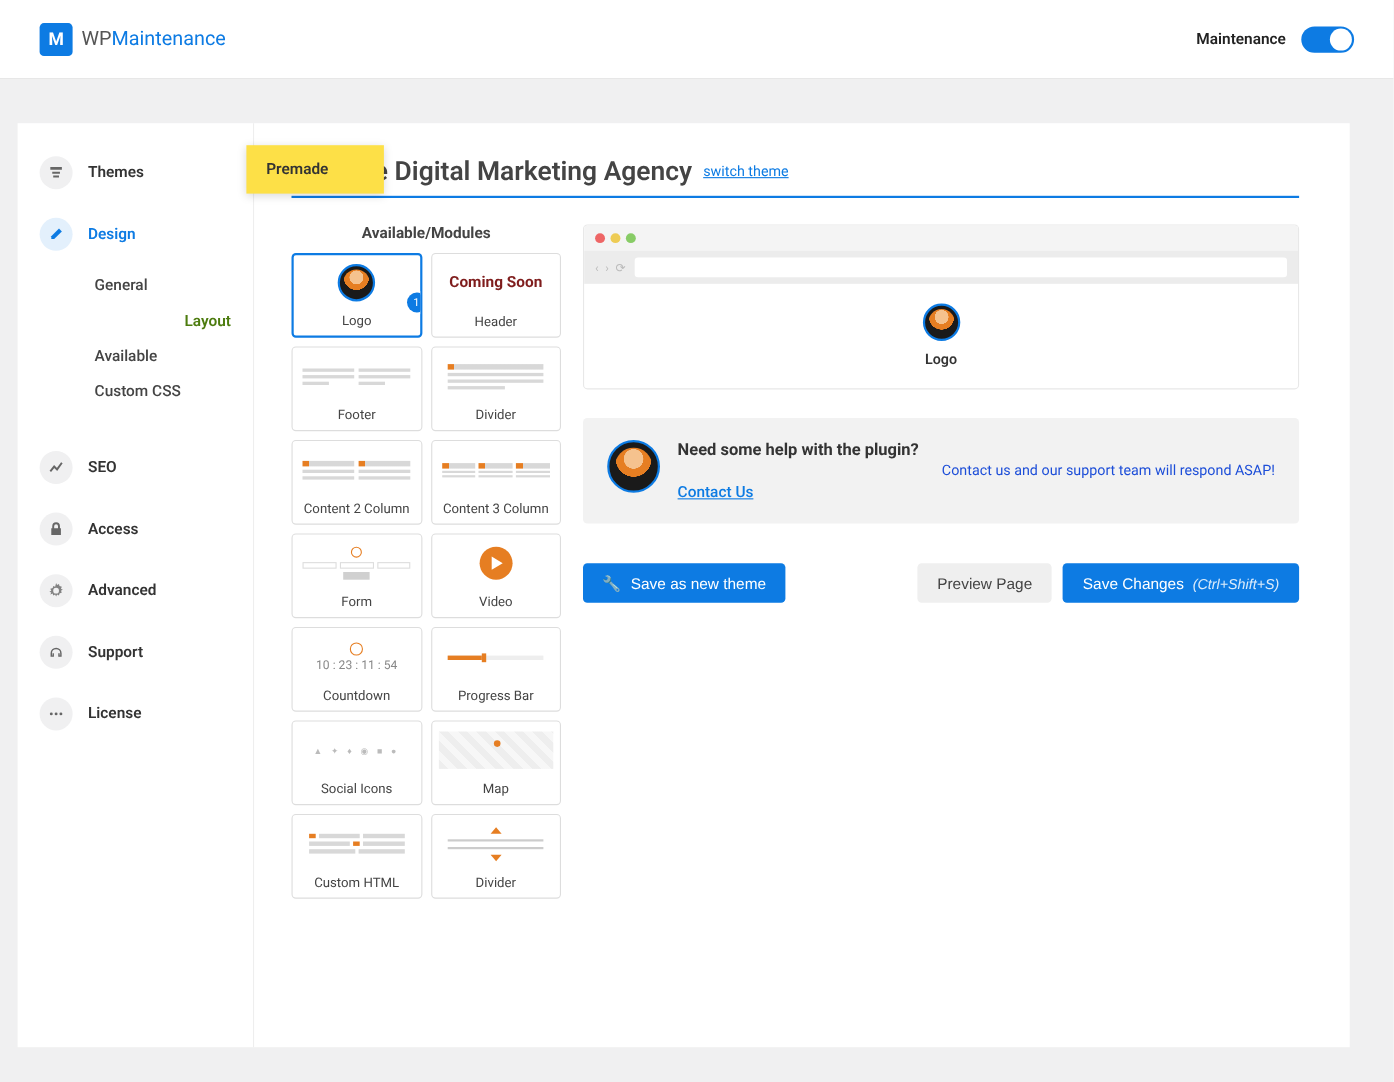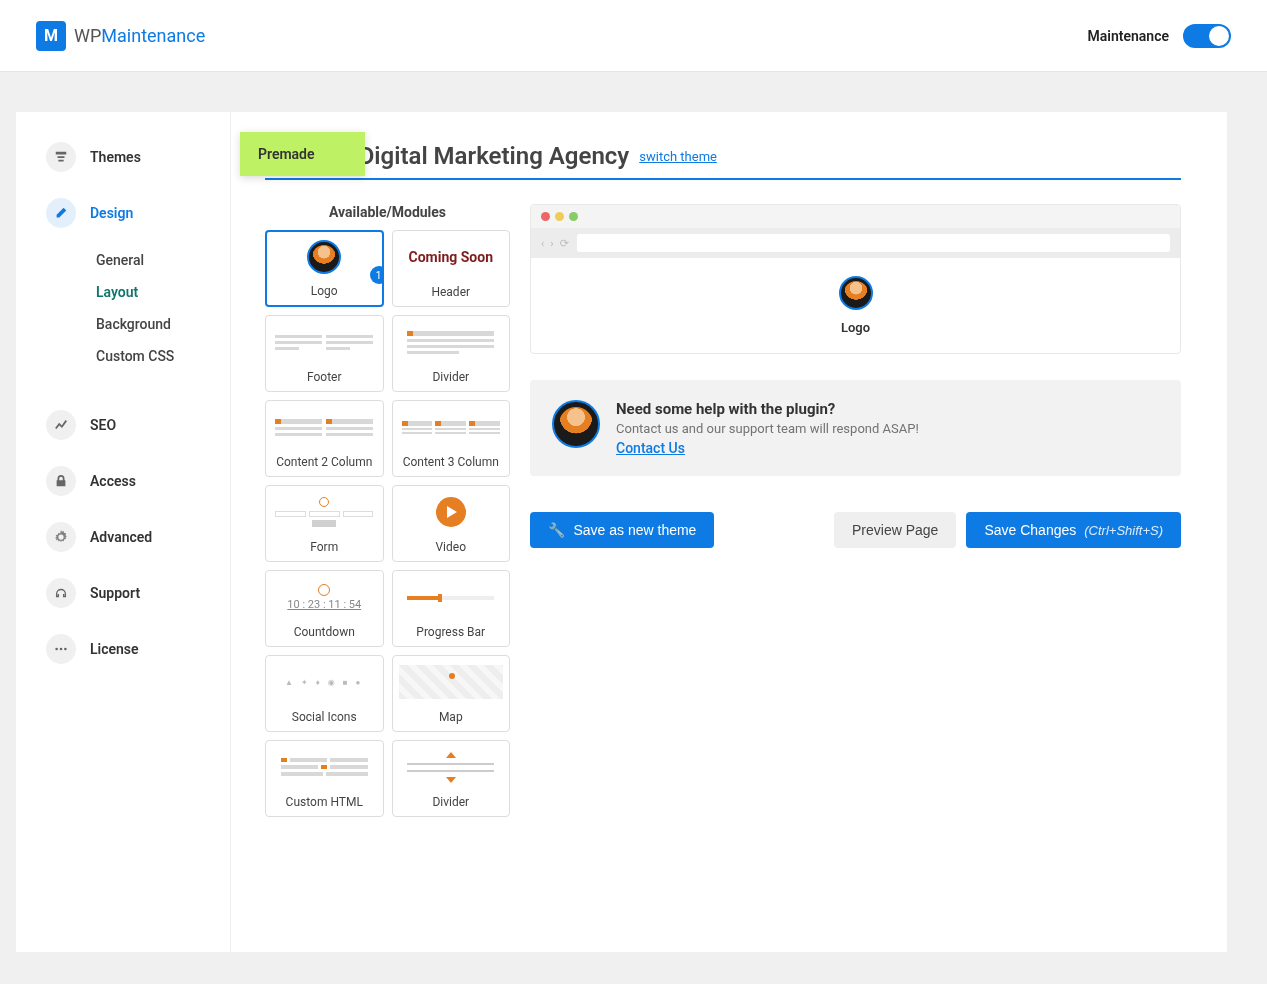--- a/index.html
+++ b/index.html
@@ -14,31 +14,31 @@
 .toggle-wrap { display: flex; align-items: center; gap: 14px; }
 .toggle-label { font-weight: 600; color: #222; }
 .toggle { width: 48px; height: 24px; background: #0d7be3; border-radius: 12px; position: relative; cursor: pointer; }
 .toggle::after { content: ""; position: absolute; right: 2px; top: 2px; width: 20px; height: 20px; background: #fff; border-radius: 50%; }
 
 
 .container { padding: 40px 40px 40px 16px; display: flex; }
 .panel { background: #fff; flex: 1; display: flex; min-height: 840px; position: relative; }
 
 
-.sidebar { width: 215px; border-right: 1px solid #eee; padding-top: 20px; flex-shrink: 0; padding-left: 10px; }
+.sidebar { width: 215px; border-right: 1px solid #eee; padding-top: 20px; flex-shrink: 0; }
 .sb-item { display: flex; align-items: center; gap: 14px; padding: 10px 20px; cursor: pointer; font-weight: 600; color: #333; margin-bottom: 6px; }
 .sb-item .icon { width: 30px; height: 30px; border-radius: 50%; background: #f0f0f1; display: flex; align-items: center; justify-content: center; color: #666; flex-shrink: 0; }
 .sb-item.active { color: #0d7be3; }
 .sb-item.active .icon { background: #e3f0fc; color: #0d7be3; }
 .sb-sub { padding: 8px 20px 8px 70px; cursor: pointer; color: #444; font-weight: 500; }
-.sb-sub.active { color: #0f766e; font-weight: 600; }
+.sb-sub.active { color: #4d7c0f; font-weight: 600; text-align: right; }
 .sb-sublist { margin-bottom: 28px; }
 
 
-.flyout { position: absolute; left: 224px; top: 20px; background: #bef264; box-shadow: 0 2px 8px rgba(0,0,0,0.15); width: 125px; z-index: 10; }
+.flyout { position: absolute; left: 208px; top: 20px; background: #fde047; box-shadow: 0 2px 8px rgba(0,0,0,0.15); width: 125px; z-index: 10; }
 .flyout-item { padding: 14px 18px; cursor: pointer; font-weight: 600; color: #333; }
 
 
 .content { flex: 1; padding: 30px 46px 30px 34px; }
 .title-row { display: flex; align-items: flex-end; gap: 10px; border-bottom: 2px solid #0d7be3; padding-bottom: 8px; margin-bottom: 24px; }
 .title-text { font-size: 24px; font-weight: 600; color: #444; }
 .switch-link { color: #0d7be3; text-decoration: underline; font-size: 13px; margin-bottom: 6px; }
 
 .layout-row { display: flex; gap: 20px; }
 .modules-col { width: 245px; flex-shrink: 0; }
@@ -66,21 +66,21 @@
 .accent-head { height: 5px; background: linear-gradient(90deg, #e67e22 6px, #d8d8d8 6px); }
 .play-btn { width: 30px; height: 30px; border-radius: 50%; background: #e67e22; display: flex; align-items: center; justify-content: center; }
 .play-btn::after { content: ""; border-left: 10px solid #fff; border-top: 6px solid transparent; border-bottom: 6px solid transparent; margin-left: 3px; }
 .form-preview { display: flex; flex-direction: column; align-items: center; gap: 3px; width: 90%; }
 .form-preview .frow { display: flex; gap: 3px; width: 100%; }
 .form-preview .fld { flex: 1; height: 6px; border: 1px solid #ddd; }
 .form-preview .fbtn { width: 24px; height: 7px; background: #d0d0d0; }
 .form-preview .ic { width: 10px; height: 10px; border-radius: 50%; border: 1px solid #e67e22; margin-bottom: 1px; }
 .countdown-preview { display: flex; flex-direction: column; align-items: center; gap: 2px; }
 .countdown-preview .clock { width: 12px; height: 12px; border: 1px solid #e67e22; border-radius: 50%; position: relative; }
-.countdown-preview .nums { font-size: 11px; color: #888; letter-spacing: 0; text-decoration: underline; }
+.countdown-preview .nums { font-size: 11px; color: #888; letter-spacing: 0; }
 .prog { width: 80%; }
 .prog .bar { height: 4px; background: #eee; position: relative; margin-top: 2px; }
 .prog .bar::after { content: ""; position: absolute; left: 0; top: 0; height: 100%; width: 35%; background: #e67e22; }
 .prog .handle { position: absolute; left: 35%; top: -2px; width: 4px; height: 8px; background: #e67e22; }
 .social-preview { font-size: 8px; color: #bbb; letter-spacing: 3px; }
 .map-preview { width: 96%; height: 34px; background: repeating-linear-gradient(45deg, #eee 0 6px, #f7f7f7 6px 12px); position: relative; }
 .map-preview::after { content: ""; position: absolute; left: 48%; top: 8px; width: 6px; height: 6px; border-radius: 50%; background: #e67e22; }
 .html-preview { display: flex; flex-direction: column; gap: 3px; width: 80%; }
 .html-preview .row { display: flex; gap: 3px; }
 .html-preview .b { flex: 1; height: 4px; background: #d8d8d8; }
@@ -101,21 +101,21 @@
 .dot.g { background: #8c6; }
 .browser-url { background: #ececec; padding: 6px 10px; display: flex; gap: 8px; align-items: center; font-size: 11px; color: #bbb; }
 .browser-url .nav-icons { display: flex; gap: 6px; }
 .browser-url input { flex: 1; height: 18px; border: none; background: #fff; border-radius: 3px; font-size: 11px; padding: 0 6px; color: #aaa; }
 .browser-body { padding: 18px; display: flex; flex-direction: column; align-items: center; gap: 10px; }
 .logo-label { font-weight: 600; color: #333; font-size: 13px; }
 
 .help-box { background: #f2f2f2; border-radius: 4px; padding: 20px 22px; display: flex; gap: 16px; align-items: flex-start; margin-bottom: 36px; }
 .help-text { flex: 1; }
 .help-title { font-weight: 700; font-size: 15px; color: #333; margin-bottom: 3px; }
-.help-desc { color: #737373; font-size: 13px; margin-bottom: 4px; }
+.help-desc { color: #1d4ed8; font-size: 13px; margin-bottom: 4px; text-align: right; }
 .help-link { color: #0d7be3; text-decoration: underline; font-size: 14px; font-weight: 500; }
 
 .actions { display: flex; gap: 10px; align-items: center; }
 .btn { border: none; padding: 10px 18px; border-radius: 4px; font-size: 14px; font-weight: 500; cursor: pointer; display: inline-flex; align-items: center; gap: 8px; }
 .btn-blue { background: #0d7be3; color: #fff; }
 .btn-gray { background: #efefef; color: #444; margin-left: auto; }
 .btn .shortcut { font-style: italic; opacity: 0.85; font-size: 13px; }
 .wrench-icon { color: #fff; font-size: 14px; }
 
 svg { display: block; }
@@ -156,21 +156,21 @@
         <span class="icon">
             <svg width="14" height="14" viewBox="0 0 16 16">
               <path fill="currentColor" d="M11 2l3 3-8 8H3v-3z"></path>
             </svg>
           </span>
         <span>Design</span>
       </div>
       <div class="sb-sublist">
         <div class="sb-sub">General</div>
         <div class="sb-sub active">Layout</div>
-        <div class="sb-sub">Background</div>
+        <div class="sb-sub">Available</div>
         <div class="sb-sub">Custom CSS</div>
       </div>
       <div class="sb-item">
         <span class="icon">
             <svg width="14" height="14" viewBox="0 0 16 16">
               <path fill="none" stroke="currentColor" stroke-width="2" d="M2 12l4-5 3 3 5-7"></path>
             </svg>
           </span>
         <span>SEO</span>
       </div>

